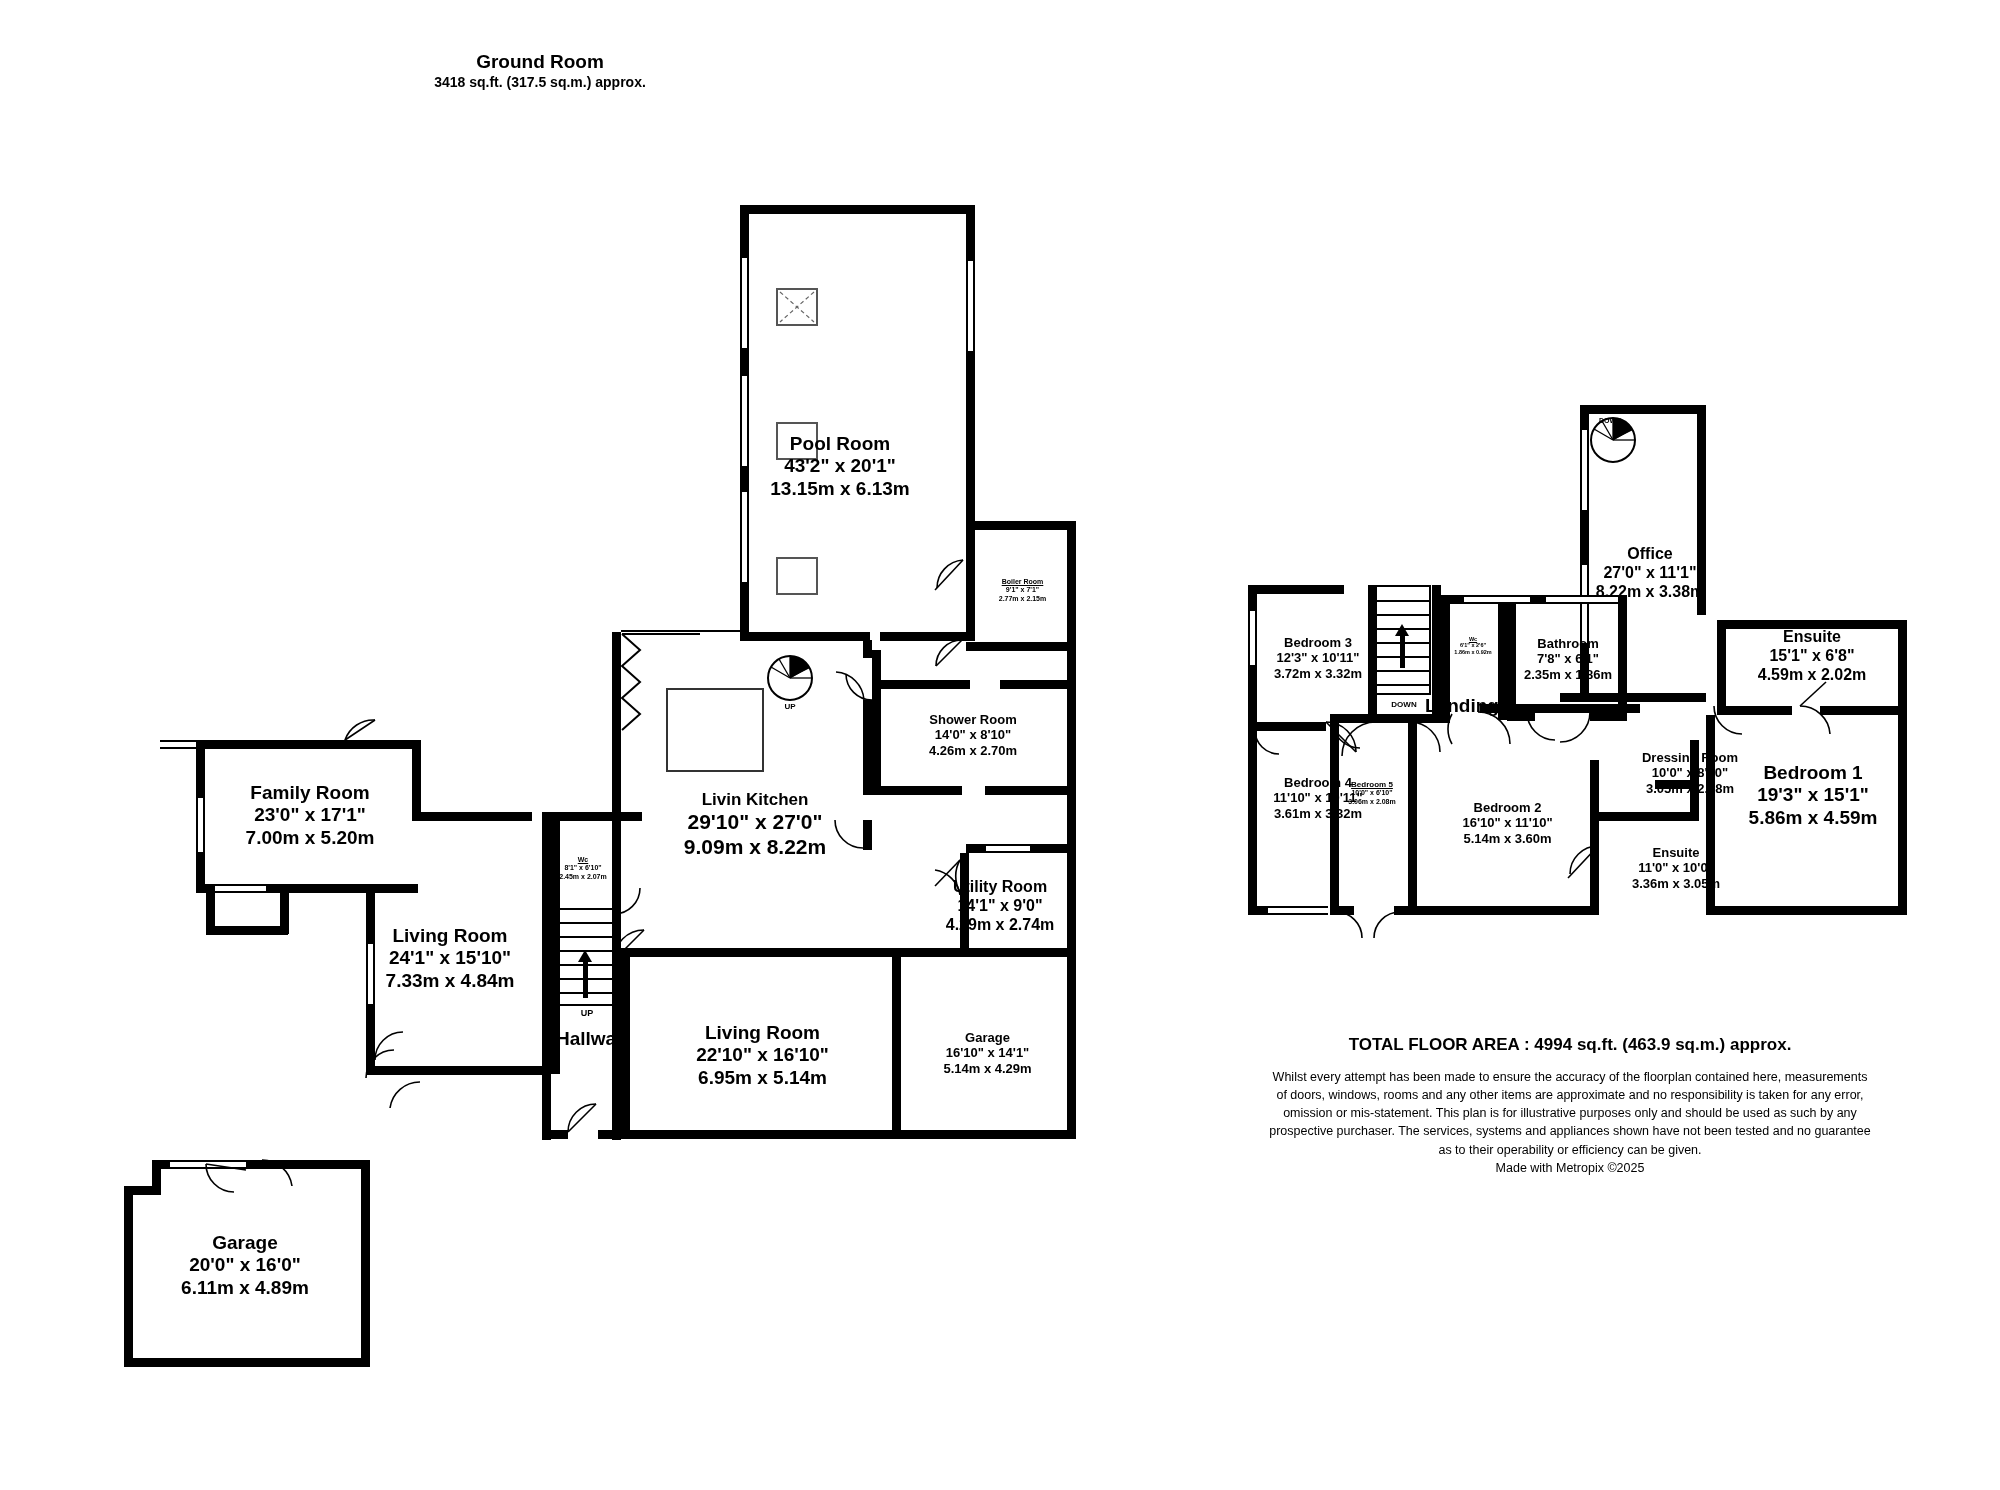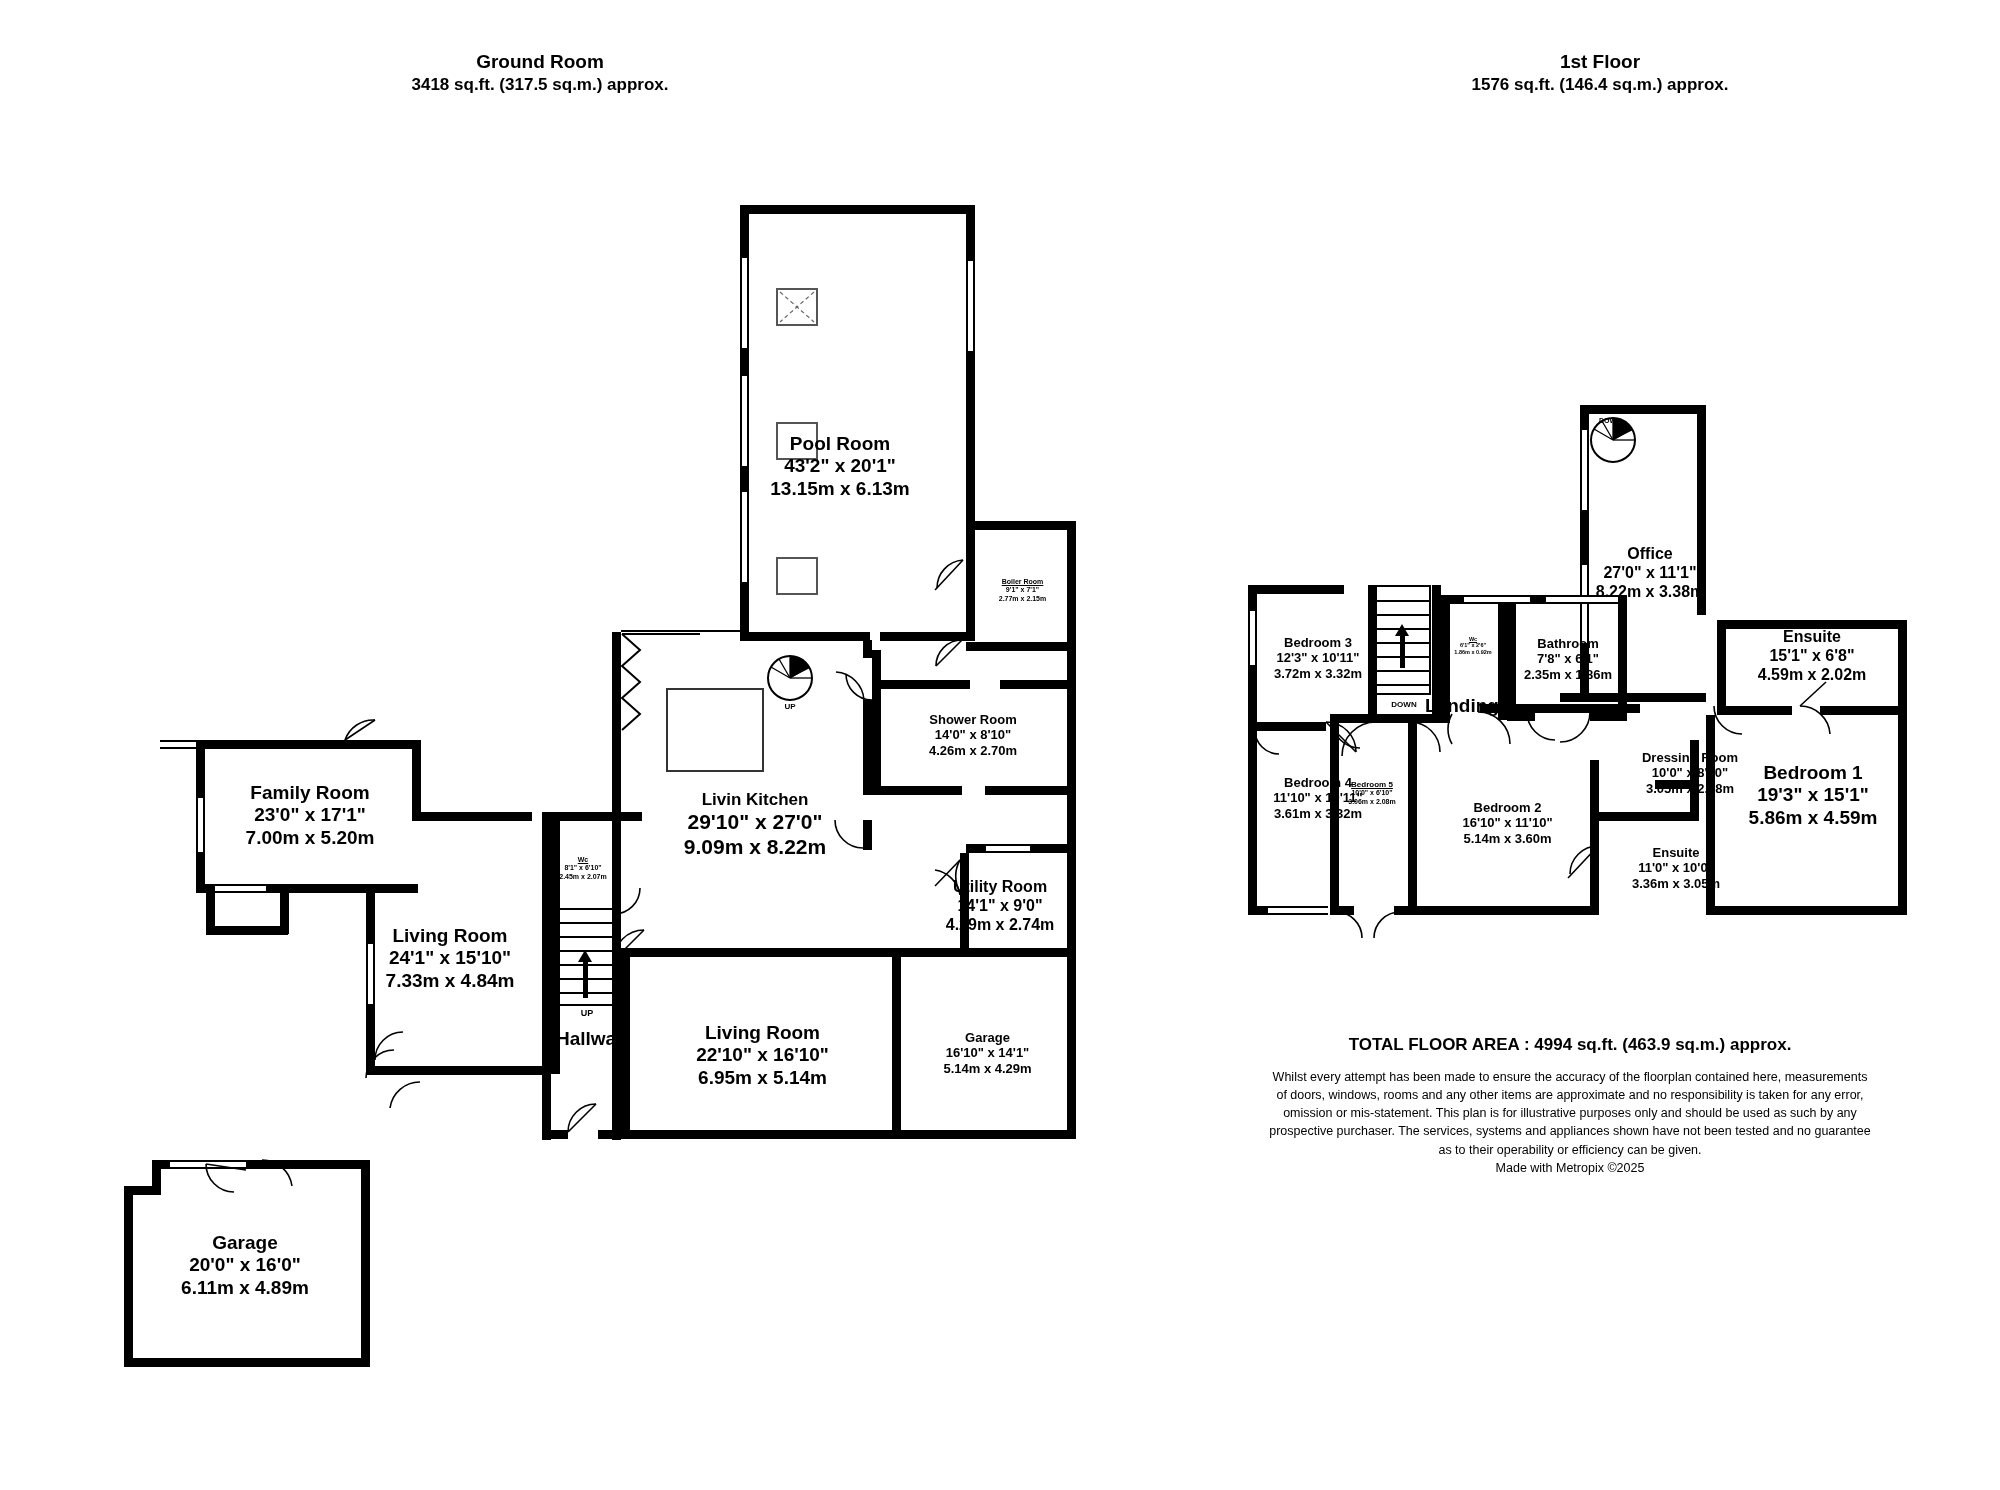--- a/index.html
+++ b/index.html
@@ -4,21 +4,21 @@
 <title>Floorplan</title>
 <style>
   html,body{margin:0;padding:0;background:#ffffff;}
   body{width:2000px;height:1490px;position:relative;
        font-family:"Liberation Sans",sans-serif;color:#000;overflow:hidden;}
   .canvas{position:absolute;left:0;top:0;width:2000px;height:1490px;}
 
   
   .floor-head{position:absolute;text-align:center;font-weight:bold;line-height:1.25;}
   .floor-head .t1{font-size:19px;}
-  .floor-head .t2{font-size:17px;}
+  .floor-head .t2{font-size:14px;}
 
   
   .w{position:absolute;background:#000;}
   .thin{position:absolute;background:#000;}
   
   .win{position:absolute;background:#fff;border-top:2px solid #000;border-bottom:2px solid #000;box-sizing:border-box;}
   .winv{position:absolute;background:#fff;border-left:2px solid #000;border-right:2px solid #000;box-sizing:border-box;}
 
   
   .lbl{position:absolute;text-align:center;line-height:1.18;white-space:nowrap;}
@@ -51,24 +51,20 @@
   .svgover{position:absolute;left:0;top:0;width:2000px;height:1490px;pointer-events:none;}
 </style>
 </head>
 <body>
 
 <div class="canvas">
 
   <div class="floor-head" style="left:330px;top:50px;width:420px;">
     <div class="t1">Ground Room</div>
     <div class="t2">3418 sq.ft. (317.5 sq.m.) approx.</div>
-  </div>
-  <div class="floor-head" style="left:1390px;top:50px;width:420px;">
-    <div class="t1">1st Floor</div>
-    <div class="t2">1576 sq.ft. (146.4 sq.m.) approx.</div>
   </div>
 
   <div>
 
     <div class="w" style="left:740px;top:205px;width:235px;height:9px;"></div>
 
     <div class="w" style="left:740px;top:205px;width:9px;height:55px;"></div>
     <div class="winv" style="left:740px;top:258px;width:9px;height:92px;"></div>
     <div class="w" style="left:740px;top:348px;width:9px;height:30px;"></div>
     <div class="winv" style="left:740px;top:376px;width:9px;height:92px;"></div>

